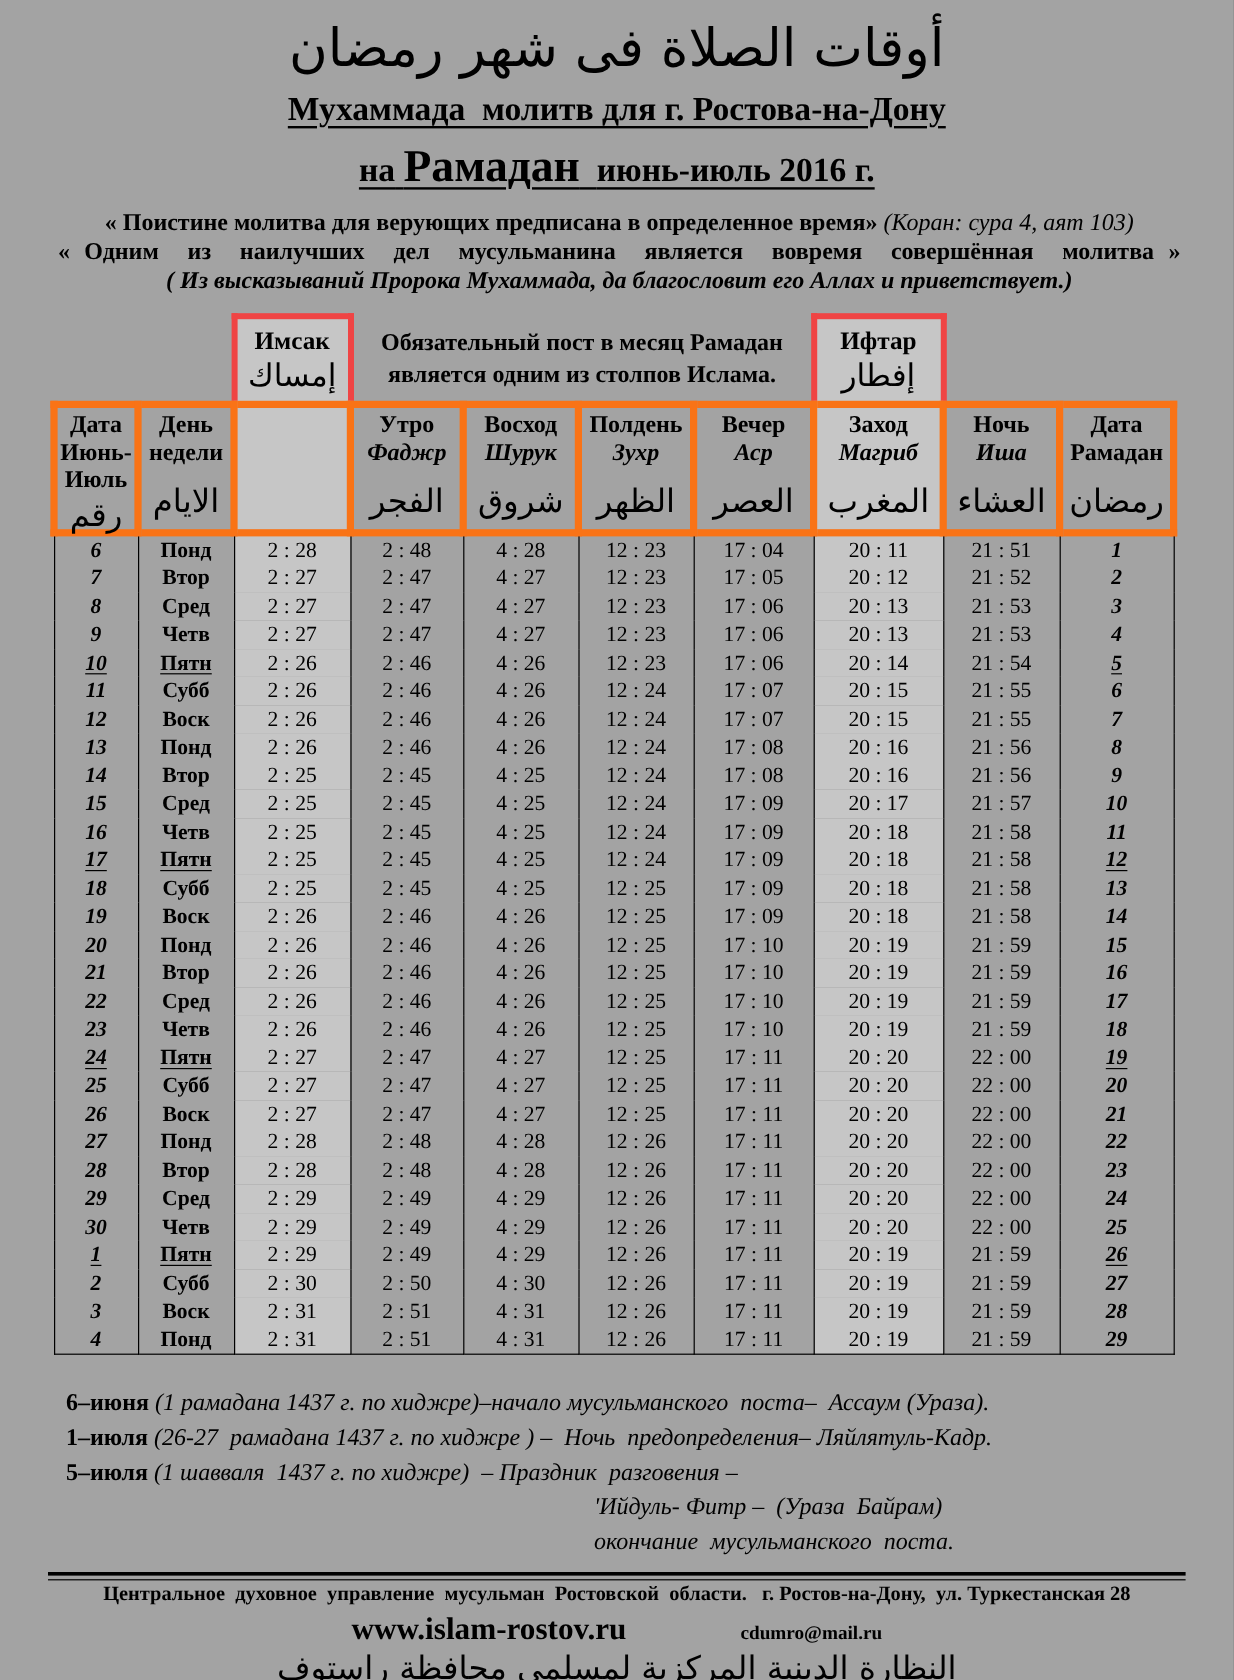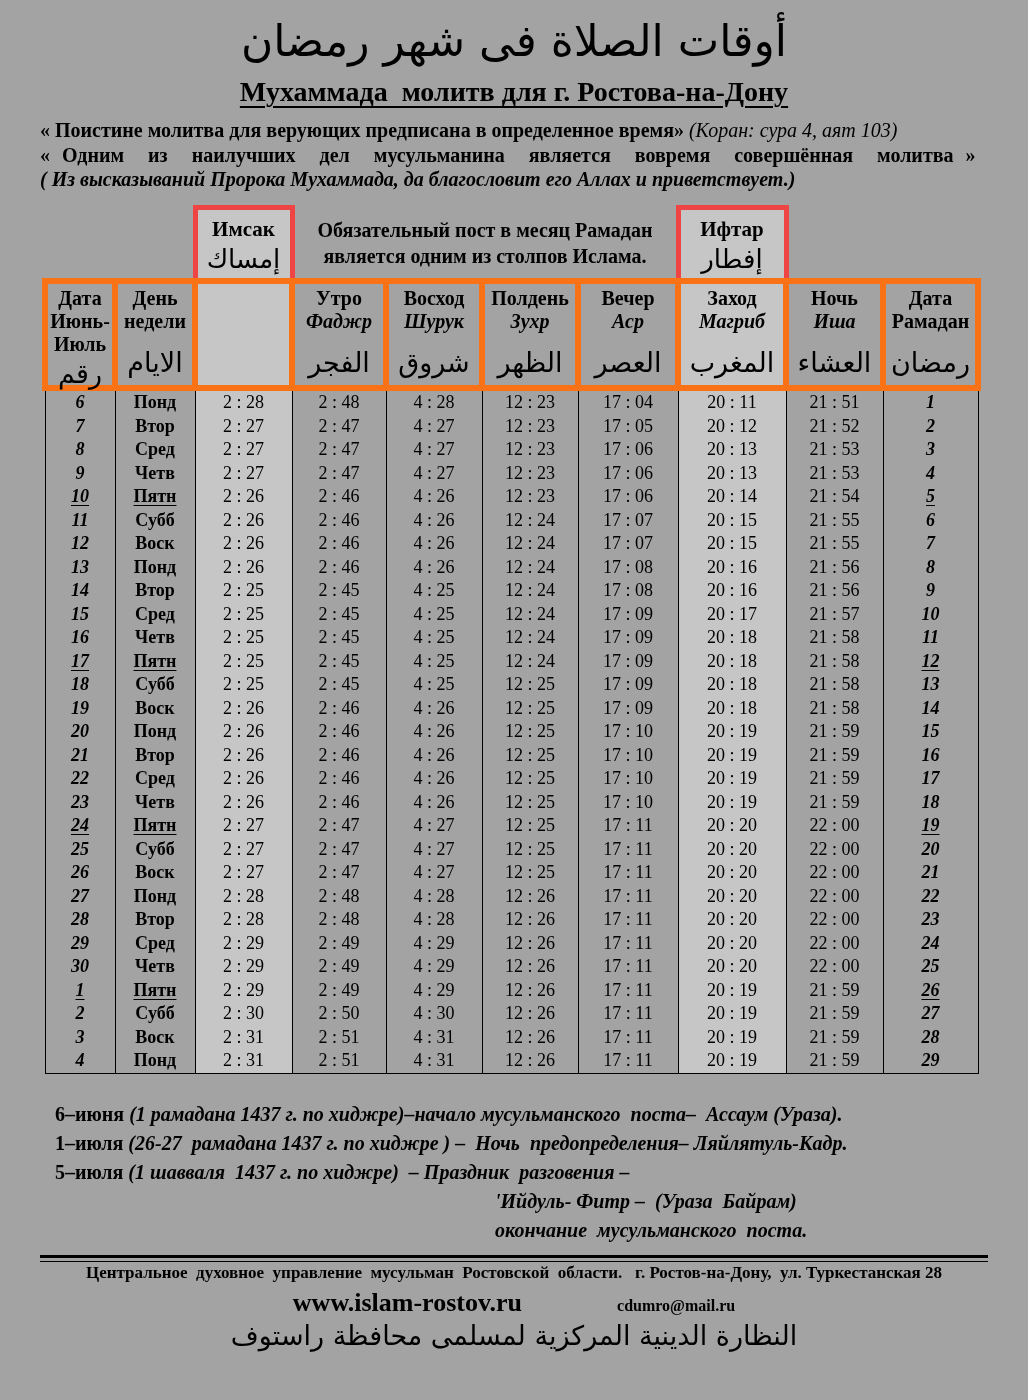--- a/index.html
+++ b/index.html
@@ -12,21 +12,21 @@
 
   
   .title-ar {
     text-align:center; font-size:44px; line-height:1.15; margin-top:16px;
     font-family:"DejaVu Sans", sans-serif; direction:rtl;
   }
   .title-ru { text-align:center; font-size:28px; font-weight:bold; margin-top:8px; line-height:1.2; }
   .title-ru .u, .subtitle .u { text-decoration:underline; text-decoration-thickness:2px; text-underline-offset:5px; }
   .subtitle { text-align:center; font-size:28px; font-weight:bold; margin-top:8px; line-height:1.25; }
   .subtitle .big { font-size:38px; }
-  .quotes { margin:10px 36px 12px 40px; }
+  .quotes { margin:10px 36px 12px 40px;text-align:center; }
   .q-line { font-size:20px; line-height:1.22; }
   .q-bold { font-weight:bold; }
   .q-ref { font-style:italic; }
   .q-just { font-weight:bold; word-spacing:7px; }
   .q-ital { font-weight:bold; font-style:italic; }
 
   
   table.sched { border-collapse:collapse; table-layout:fixed; margin:14px 0 0 42px; }
   table.sched td, table.sched th { padding:0; }
   .shade { background:#c6c6c6; }
@@ -51,40 +51,47 @@
   }
   tbody.rows tr:last-child td { border-bottom:1px solid #000; }
   td.c-date, td.c-rdate { font-weight:bold; font-style:italic; }
   td.c-day  { font-weight:bold; }
   td.fri span { text-decoration:underline; text-underline-offset:3px; }
 
   
   .notes { margin:26px 40px 0 55px; }
   .note-line { font-size:20px; line-height:29px; }
   .note-prefix { font-weight:bold; }
-  .note-text { font-weight:bold; font-style:italic;margin-top:28px; }
+  .note-text { font-weight:normal; font-style:italic;margin-top:28px; }
   .note-cont { margin-left:440px; }
   .rule { margin:10px 40px 0 40px; height:3px; border-top:3px solid #000; border-bottom:1px solid #000; box-sizing:content-box; }
   .org { text-align:center; font-weight:bold; font-size:17px; margin-top:0; line-height:1.3; }
   .site-row { display:flex; justify-content:center; align-items:baseline; gap:95px; margin-top:4px; }
   .site { font-weight:bold; font-size:26px; }
   .email { font-weight:bold; font-size:16px; }
   .footer-ar { text-align:center; font-size:27px; margin-top:2px; font-family:"DejaVu Sans", sans-serif; direction:rtl; }
 </style>
 </head>
 <body>
 
 <div class="page">
 
   <div class="title-ar">أوقات الصلاة  فى شهر رمضان</div>
 
   <div class="title-ru">
     <span class="u pre">Мухаммада  молитв для г. Ростова-на-Дону</span>
   </div>
 
+  <div class="subtitle">
+    <span class="u">
+      <span>на</span>
+      <span class="big pre">Рамадан</span>&nbsp;
+      <span class="pre">июнь-июль 2016 г.</span>
+    </span>
+  </div>
 
   <div class="quotes">
     <div class="q-line">
       <span class="q-bold pre">« Поистине молитва для верующих предписана в определенное время»</span>
       <span class="q-ref pre">(Коран: сура 4, аят 103)</span>
     </div>
     <div class="q-line q-just pre">« Одним  из  наилучших  дел  мусульманина  является  вовремя  совершённая  молитва »</div>
     <div class="q-line q-ital pre">( Из высказываний Пророка Мухаммада, да благословит его Аллах и приветствует.)</div>
   </div>
 

